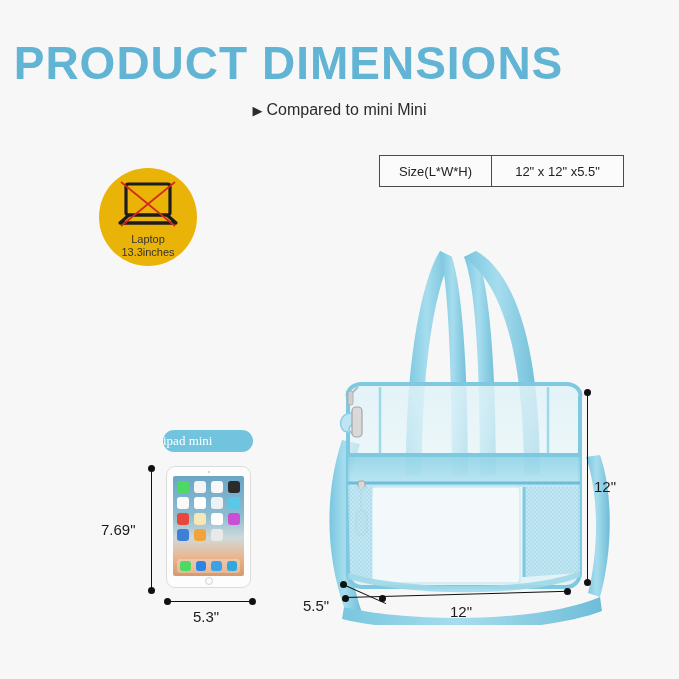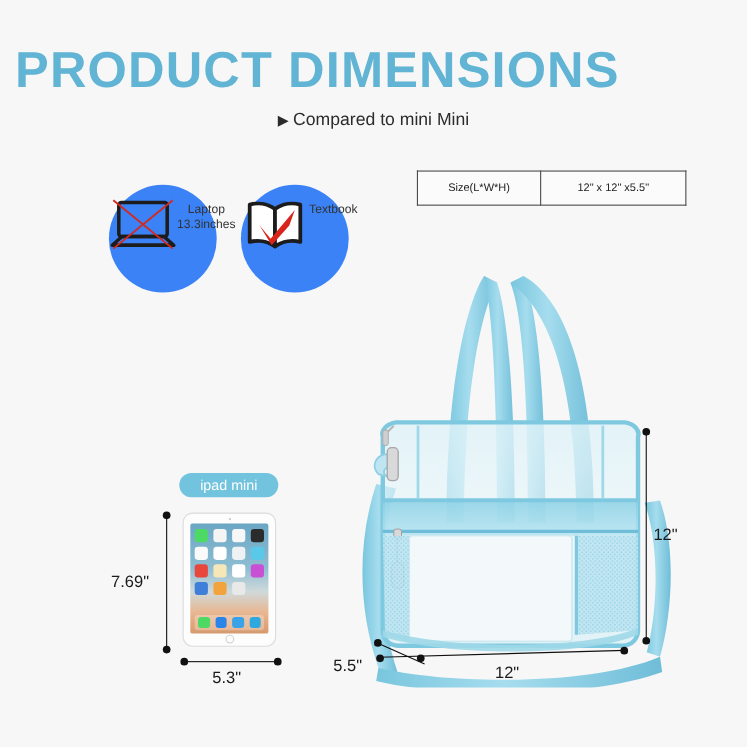--- a/index.html
+++ b/index.html
@@ -26,55 +26,55 @@
     text-align: center;
     font-size: 16px; color: #2b2b2b;
     white-space: nowrap;
   }
   .subtitle .tri { font-size: 13px; margin-right: 4px; }
 
   
   .icon-circle {
     position: absolute;
     width: 98px; height: 98px; border-radius: 50%;
-    background: #3b82f6;
-    display: flex; flex-direction: row;
-    align-items: flex-start; justify-content: flex-start;
+    background: #eab308;
+    display: flex; flex-direction: column;
+    align-items: center; justify-content: flex-start;
     padding-top: 13px;
   }
   #laptop-circle { left: 99px; top: 168px; }
   #textbook-circle { left: 219px; top: 168px; }
   .icon-art { width: 62px; height: 48px; position: relative; }
   .icon-caption {
     font-size: 11px; color: #333; text-align: center;
     line-height: 13px; margin-top: 4px;
   }
 
   
   .spec-table {
     position: absolute; left: 379px; top: 155px;
     width: 245px; border-collapse: collapse;
     background: #fbfbfb;
   }
   .spec-table td {
     border: 1px solid #4a4a4a;
     height: 31px;
-    font-size: 10px; color: #222;
+    font-size: 13px; color: #222;
     text-align: center;
     padding: 0 4px;
     white-space: nowrap;
   }
   .spec-table td.k { width: 112px; }
 
   
   .pill {
     position: absolute; left: 163px; top: 430px;
     width: 90px; height: 22px; border-radius: 11px;
     background: #72c3dd; color: #ffffff;
-    font-size: 13px; text-align: center; line-height: 22px;
+    font-size: 13px; line-height: 22px; font-family: Liberation Serif, serif;
   }
   .ipad {
     position: absolute; left: 166px; top: 466px;
     width: 85px; height: 122px;
     background: #fdfdfd;
     border: 1px solid #dcdcdc;
     border-radius: 9px;
     padding: 9px 6px 11px 6px;
   }
   .ipad .cam {
@@ -141,33 +141,20 @@
         <line x1="4" y1="1" x2="58" y2="45" stroke="#d32a20" stroke-width="1.7"></line>
         <line x1="58" y1="1" x2="4" y2="45" stroke="#d32a20" stroke-width="1.7"></line>
       </svg>
     </div>
     <div class="icon-caption">
       <div>Laptop</div>
       <div>13.3inches</div>
     </div>
   </div>
 
-  <div class="icon-circle" id="textbook-circle">
-    <div class="icon-art">
-      <svg viewBox="0 0 62 48" width="62" height="48">
-        <path d="M31 9 L31 43" stroke="#1c1c1c" stroke-width="3.4"></path>
-        <path d="M31 9 C24 4 15 3 8 5 L8 39 C15 37 24 38 31 43 Z" fill="#ffffff" stroke="#1c1c1c" stroke-width="3.4" stroke-linejoin="round"></path>
-        <path d="M31 9 C38 4 47 3 54 5 L54 39 C47 37 38 38 31 43 Z" fill="#ffffff" stroke="#1c1c1c" stroke-width="3.4" stroke-linejoin="round"></path>
-        <path d="M17 24 L27 36 L49 10 L44 24 L28 42 Z" fill="#d8241c"></path>
-      </svg>
-    </div>
-    <div class="icon-caption">
-      <div>Textbook</div>
-    </div>
-  </div>
 
   <table class="spec-table">
     <tbody>
         <tr>
       <td class="k">Size(L*W*H)</td>
       <td>12" x 12" x5.5"</td>
     </tr>
   </tbody>
     </table>
 

